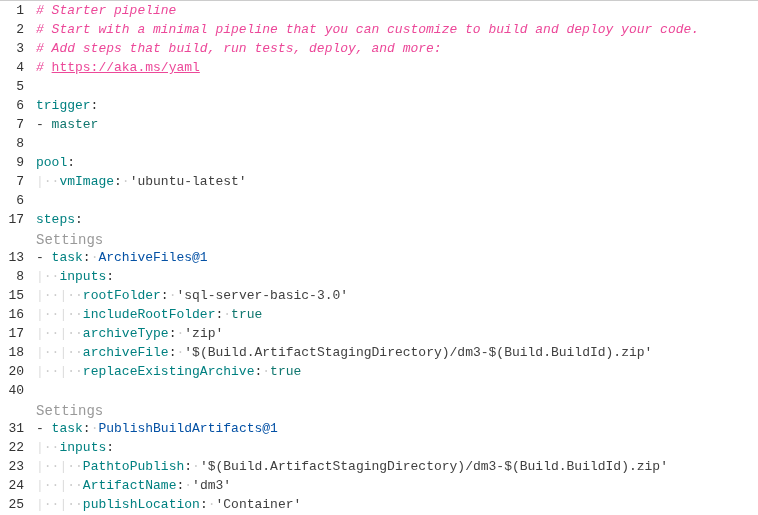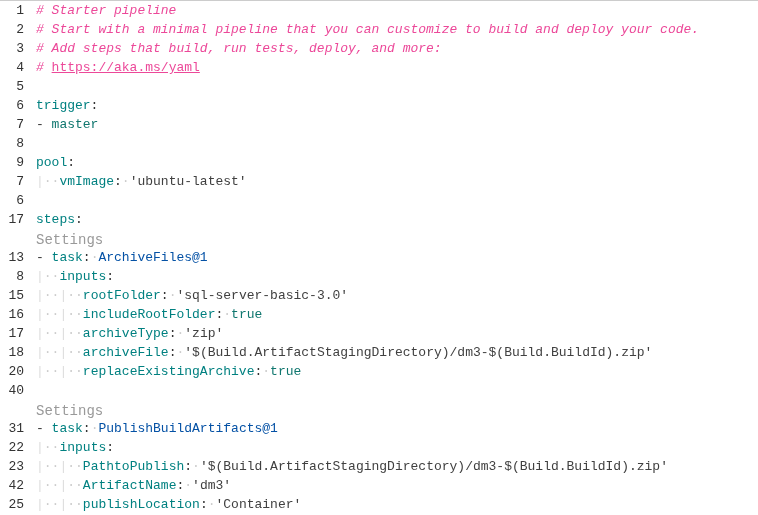--- a/index.html
+++ b/index.html
@@ -76,17 +76,17 @@
       <div class="ln">15</div>
       <div class="ln">16</div>
       <div class="ln">17</div>
       <div class="ln">18</div>
       <div class="ln">20</div>
       <div class="ln">40</div>
       <div class="ln"></div>
       <div class="ln">31</div>
       <div class="ln">22</div>
       <div class="ln">23</div>
-      <div class="ln">42</div>
+      <div class="ln">24</div>
       <div class="ln">25</div>
     </div>
   <div class="code" id="code"><div class="row"><span class="c-comment"># Starter pipeline</span></div><div class="row"><span class="c-comment"># Start with a minimal pipeline that you can customize to build and deploy your code.</span></div><div class="row"><span class="c-comment"># Add steps that build, run tests, deploy, and more:</span></div><div class="row"><span class="c-comment"># </span><span class="c-link">https://aka.ms/yaml</span></div><div class="row"></div><div class="row"><span class="c-key">trigger</span><span class="c-punct">:</span></div><div class="row"><span class="c-punct">- </span><span class="c-scalar">master</span></div><div class="row"></div><div class="row"><span class="c-key">pool</span><span class="c-punct">:</span></div><div class="row"><span class="guide">|</span><span class="ws">··</span><span class="c-key">vmImage</span><span class="c-punct">:</span><span class="ws">·</span><span class="c-string">'ubuntu-latest'</span></div><div class="row"></div><div class="row"><span class="c-key">steps</span><span class="c-punct">:</span></div><div class="settings-row">Settings</div><div class="row"><span class="c-punct">- </span><span class="c-key">task</span><span class="c-punct">:</span><span class="ws">·</span><span class="c-task">ArchiveFiles@1</span></div><div class="row"><span class="guide">|</span><span class="ws">··</span><span class="c-key">inputs</span><span class="c-punct">:</span></div><div class="row"><span class="guide">|</span><span class="ws">··</span><span class="guide">|</span><span class="ws">··</span><span class="c-key">rootFolder</span><span class="c-punct">:</span><span class="ws">·</span><span class="c-string">'sql-server-basic-3.0'</span></div><div class="row"><span class="guide">|</span><span class="ws">··</span><span class="guide">|</span><span class="ws">··</span><span class="c-key">includeRootFolder</span><span class="c-punct">:</span><span class="ws">·</span><span class="c-scalar">true</span></div><div class="row"><span class="guide">|</span><span class="ws">··</span><span class="guide">|</span><span class="ws">··</span><span class="c-key">archiveType</span><span class="c-punct">:</span><span class="ws">·</span><span class="c-string">'zip'</span></div><div class="row"><span class="guide">|</span><span class="ws">··</span><span class="guide">|</span><span class="ws">··</span><span class="c-key">archiveFile</span><span class="c-punct">:</span><span class="ws">·</span><span class="c-string">'$(Build.ArtifactStagingDirectory)/dm3-$(Build.BuildId).zip'</span></div><div class="row"><span class="guide">|</span><span class="ws">··</span><span class="guide">|</span><span class="ws">··</span><span class="c-key">replaceExistingArchive</span><span class="c-punct">:</span><span class="ws">·</span><span class="c-scalar">true</span></div><div class="row"></div><div class="settings-row">Settings</div><div class="row"><span class="c-punct">- </span><span class="c-key">task</span><span class="c-punct">:</span><span class="ws">·</span><span class="c-task">PublishBuildArtifacts@1</span></div><div class="row"><span class="guide">|</span><span class="ws">··</span><span class="c-key">inputs</span><span class="c-punct">:</span></div><div class="row"><span class="guide">|</span><span class="ws">··</span><span class="guide">|</span><span class="ws">··</span><span class="c-key">PathtoPublish</span><span class="c-punct">:</span><span class="ws">·</span><span class="c-string">'$(Build.ArtifactStagingDirectory)/dm3-$(Build.BuildId).zip'</span></div><div class="row"><span class="guide">|</span><span class="ws">··</span><span class="guide">|</span><span class="ws">··</span><span class="c-key">ArtifactName</span><span class="c-punct">:</span><span class="ws">·</span><span class="c-string">'dm3'</span></div><div class="row"><span class="guide">|</span><span class="ws">··</span><span class="guide">|</span><span class="ws">··</span><span class="c-key">publishLocation</span><span class="c-punct">:</span><span class="ws">·</span><span class="c-string">'Container'</span></div></div>
 </div>
 
 </body></html>

